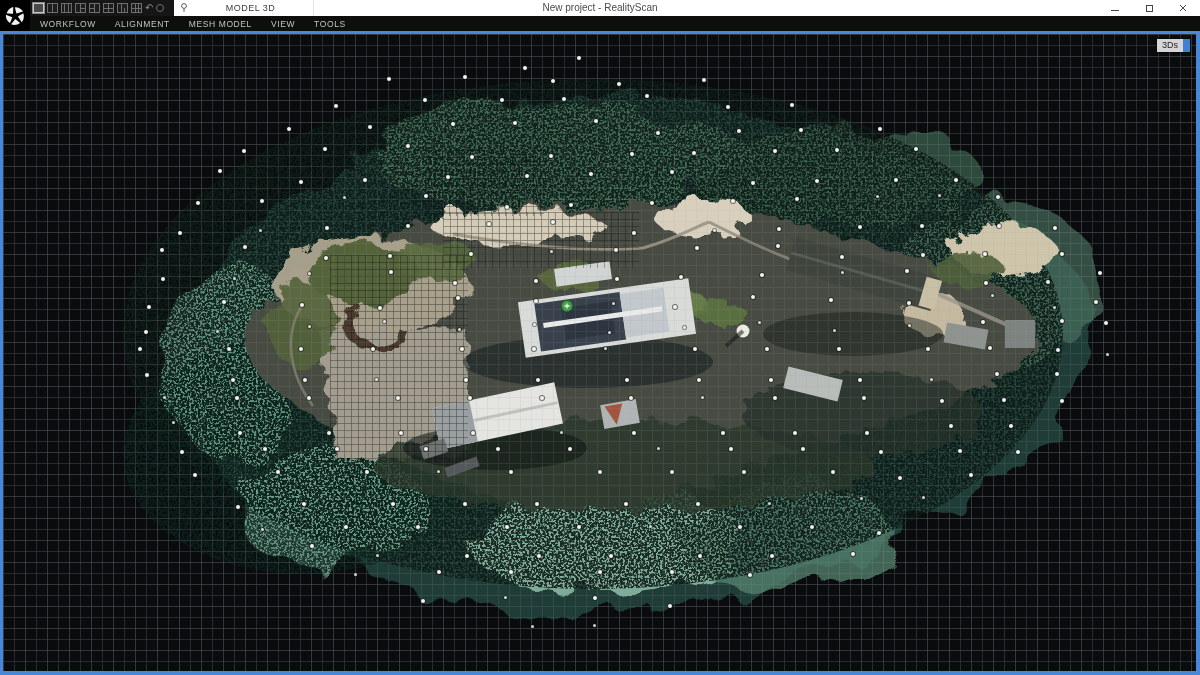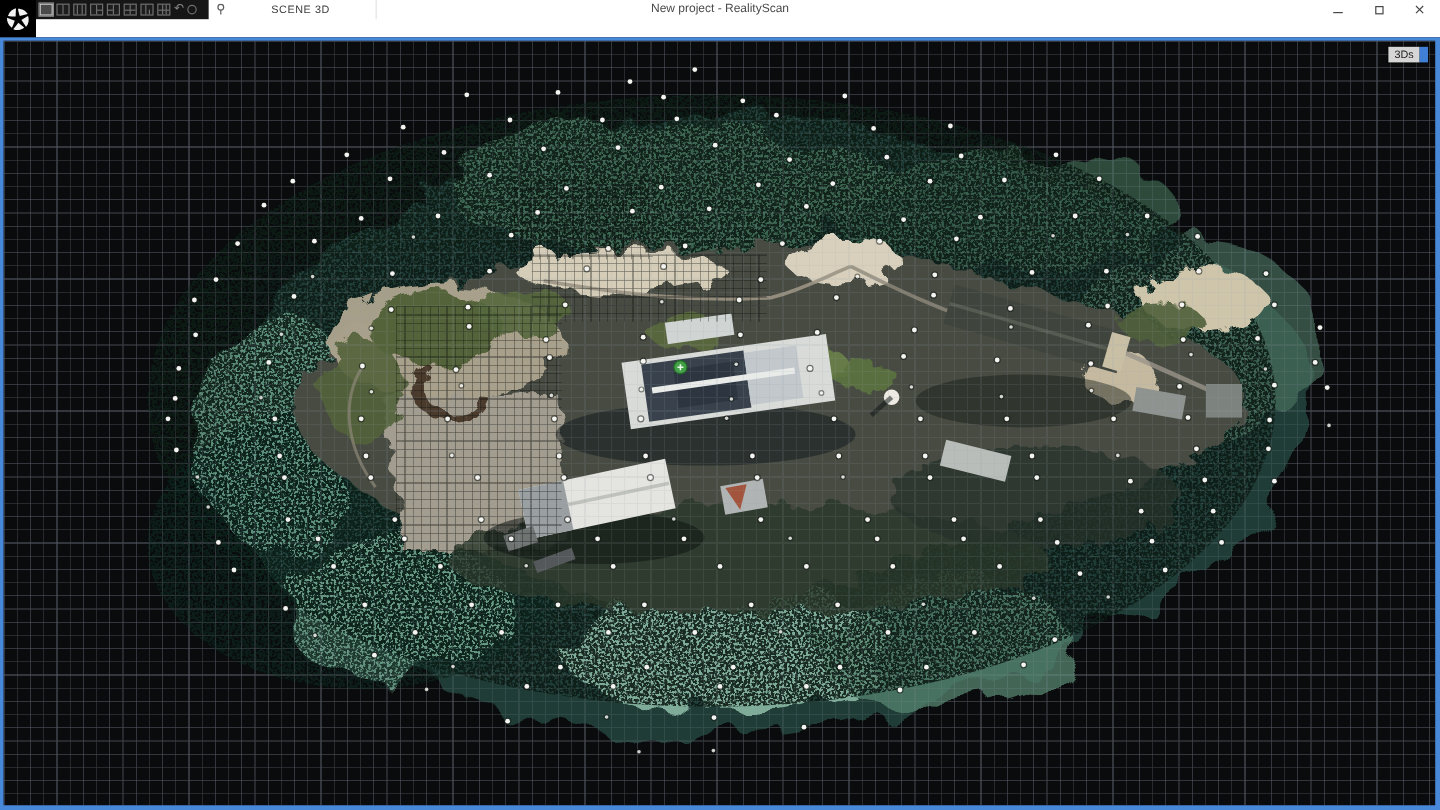--- a/index.html
+++ b/index.html
@@ -97,21 +97,21 @@
           <i style="left:0;top:4px;width:9px;height:1px;"></i>
         </span>
       <span style="color:#8a8a8a;font-size:10px;line-height:10px;">↶</span>
       <span style="width:8px;height:8px;border:1px solid #6e6e6e;border-radius:50%;"></span>
     </div>
     <div class="tab">
       <svg class="pin" width="8" height="10" viewBox="0 0 8 10">
         <circle cx="4" cy="3" r="2.4" fill="none" stroke="#5a5a5a" stroke-width="1"></circle>
         <line x1="4" y1="5.5" x2="4" y2="9" stroke="#5a5a5a" stroke-width="1"></line>
       </svg>
-      <span class="tab-label">SCENE 3D</span>
+      <span class="tab-label">MODEL 3D</span>
     </div>
     <div class="win-title">New project - RealityScan</div>
     <div class="win-controls">
       <div class="wc">
           <span class="ic-min"></span>
         </div>
       <div class="wc">
           <span class="ic-res"></span>
         </div>
       <div class="wc">
@@ -127,20 +127,27 @@
       <g fill="#f2f2f2">
         <path d="M15,3 C20,3 24,5.5 26,9 L17,11.5 C16,8 15.3,5.5 15,3 Z"></path>
         <path d="M15,3 C20,3 24,5.5 26,9 L17,11.5 C16,8 15.3,5.5 15,3 Z" transform="rotate(72 15 15)"></path>
         <path d="M15,3 C20,3 24,5.5 26,9 L17,11.5 C16,8 15.3,5.5 15,3 Z" transform="rotate(144 15 15)"></path>
         <path d="M15,3 C20,3 24,5.5 26,9 L17,11.5 C16,8 15.3,5.5 15,3 Z" transform="rotate(216 15 15)"></path>
         <path d="M15,3 C20,3 24,5.5 26,9 L17,11.5 C16,8 15.3,5.5 15,3 Z" transform="rotate(288 15 15)"></path>
       </g>
     </svg>
   </div>
 
+  <div class="menubar">
+    <span class="menu-item">WORKFLOW</span>
+    <span class="menu-item">ALIGNMENT</span>
+    <span class="menu-item">MESH MODEL</span>
+    <span class="menu-item">VIEW</span>
+    <span class="menu-item">TOOLS</span>
+  </div>
 
   <div class="viewport">
 
     <svg class="scene-svg" viewBox="0 0 1193 637">
       <defs>
         <filter id="rough" x="-20%" y="-20%" width="140%" height="140%">
           <feTurbulence type="fractalNoise" baseFrequency="0.018" numOctaves="3" seed="7" result="n"></feTurbulence>
           <feDisplacementMap in="SourceGraphic" in2="n" scale="55"></feDisplacementMap>
         </filter>
         <filter id="rough2" x="-20%" y="-20%" width="140%" height="140%">

